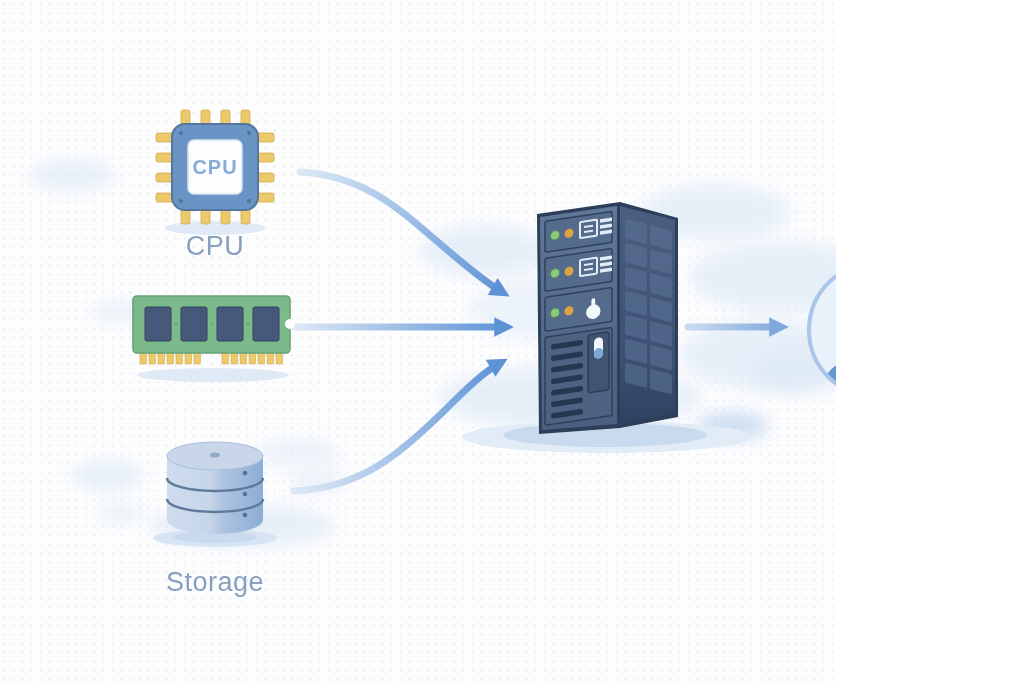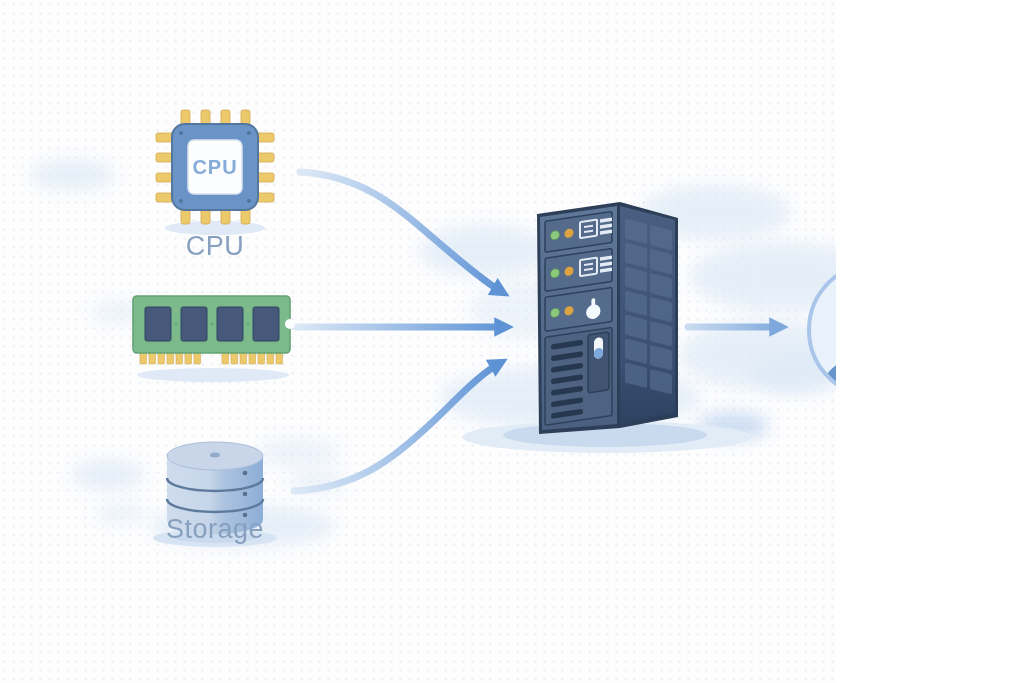--- a/index.html
+++ b/index.html
@@ -157,21 +157,21 @@
     <ellipse cx="65" cy="99" rx="42" ry="6" fill="#c9daee"></ellipse>
     <path d="M17,18 L17,82 A48,14 0 0 0 113,82 L113,18 Z" fill="url(#g-cyl)"></path>
     <ellipse cx="65" cy="18" rx="48" ry="14" fill="#c9d6e9" stroke="#aabfdc" stroke-width="1"></ellipse>
     <ellipse cx="65" cy="17" rx="5" ry="2.5" fill="#93abc9"></ellipse>
     <path d="M17,40 A48,13 0 0 0 113,40" fill="none" stroke="#5d7a9c" stroke-width="2.4"></path>
     <path d="M17,61 A48,13 0 0 0 113,61" fill="none" stroke="#5d7a9c" stroke-width="2.4"></path>
     <circle cx="95" cy="35" r="2.3" fill="#57728f"></circle>
     <circle cx="95" cy="56" r="2.3" fill="#57728f"></circle>
     <circle cx="95" cy="77" r="2.3" fill="#57728f"></circle>
   </svg>
-  <div class="node-label" style="left:140px;top:514px;width:150px;">Storage</div>
+  <div class="node-label" style="left:140px;top:567px;width:150px;">Storage</div>
 
   <svg width="230" height="276" viewBox="0 0 230 276" style="left:495px;top:180px;">
     <defs>
       <linearGradient id="g-front" x1="0" y1="0" x2="0" y2="1">
         <stop offset="0" stop-color="#5f7798"></stop>
           <stop offset="1" stop-color="#4b5f80"></stop>
       </linearGradient>
       <linearGradient id="g-side" x1="0" y1="0" x2="0" y2="1">
         <stop offset="0" stop-color="#4a5e81"></stop>
           <stop offset="0.7" stop-color="#3c5074"></stop>

